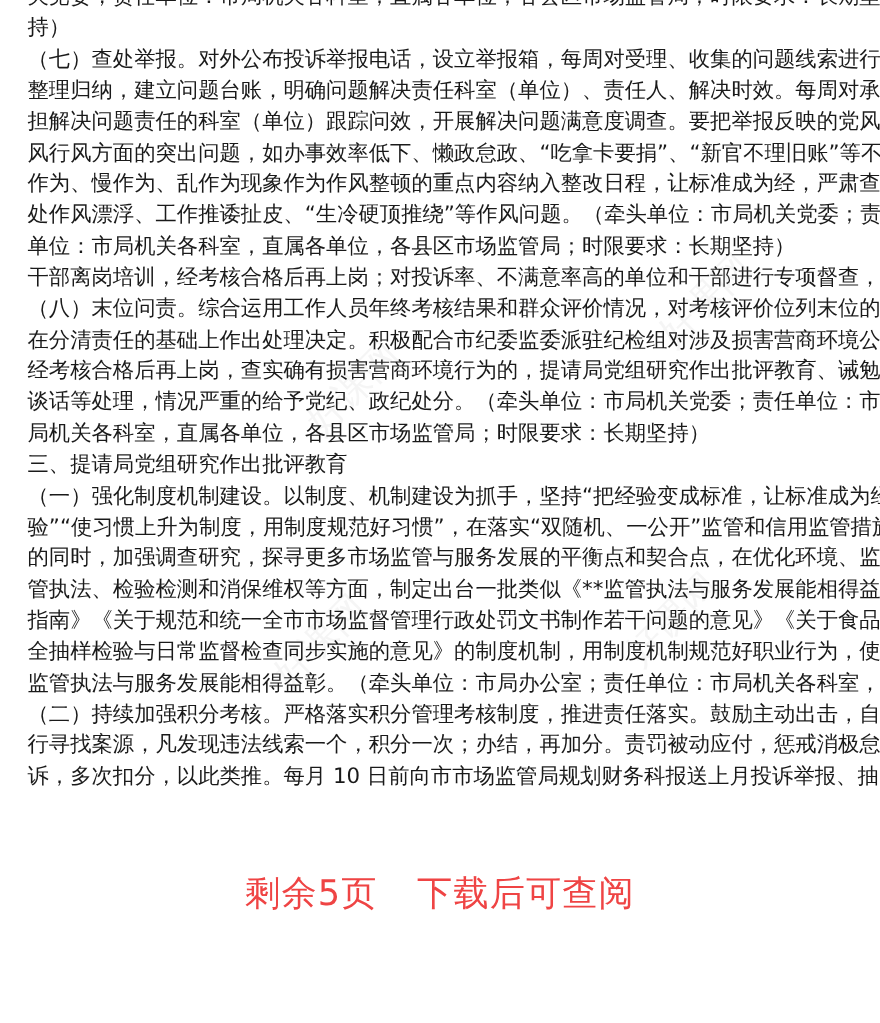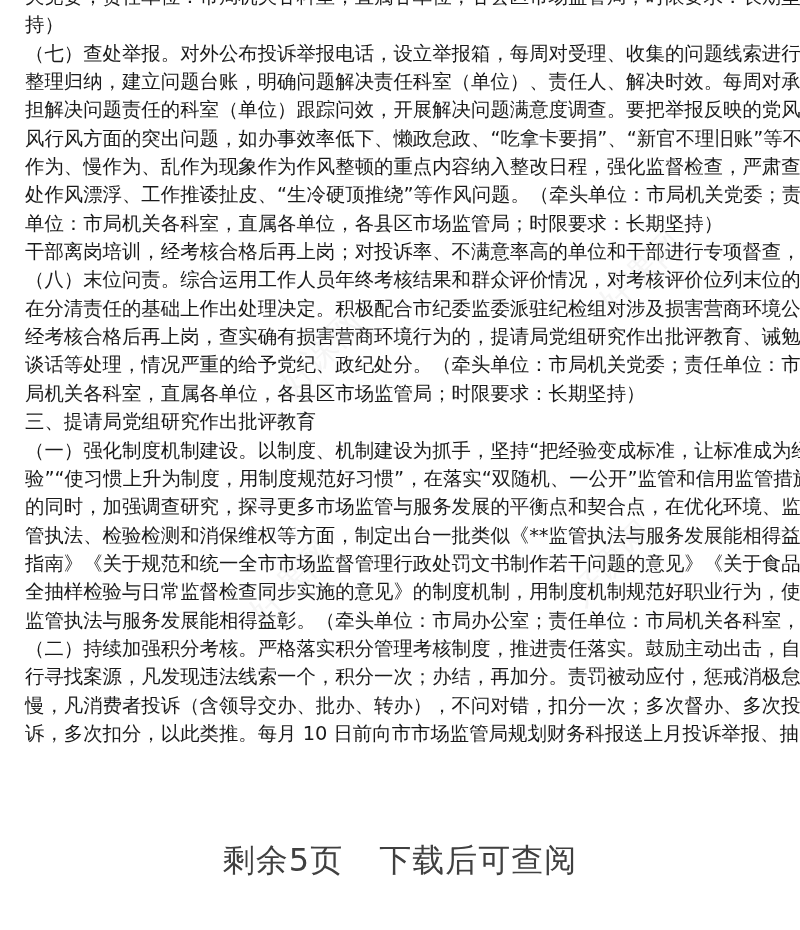--- a/index.html
+++ b/index.html
@@ -49,25 +49,25 @@
       color: rgba(160, 160, 160, 0.10);
       font-size: 34px;
       transform: rotate(-45deg);
       white-space: nowrap;
       pointer-events: none;
     }
     .footer-note {
       position: absolute;
       left: 0;
       width: 800px;
-      top: 840px;
+      top: 792px;
       text-align: center;
       font-size: 32px;
       line-height: 40px;
-      color: #404040;
+      color: #ef4444;
       letter-spacing: 1px;
       word-spacing: 0;
     }
     .footer-note .gap {
       display: inline-block;
       width: 36px;
     }
   </style>
 </head>
 <body>
@@ -79,40 +79,39 @@
   <div class="watermark" style="left:240px; top:560px;">好课网</div>
   <div class="watermark" style="left:590px; top:250px;">好课网</div>
 
   <div class="text-body">
     <span class="line">关党委；责任单位：市局机关各科室，直属各单位，各县区市场监管局；时限要求：长期坚</span>
     <span class="line last">持）</span>
     <span class="line">（七）查处举报。对外公布投诉举报电话，设立举报箱，每周对受理、收集的问题线索进行</span>
     <span class="line">整理归纳，建立问题台账，明确问题解决责任科室（单位）、责任人、解决时效。每周对承</span>
     <span class="line">担解决问题责任的科室（单位）跟踪问效，开展解决问题满意度调查。要把举报反映的党风政</span>
     <span class="line">风行风方面的突出问题，如办事效率低下、懒政怠政、“吃拿卡要捐”、“新官不理旧账”等不</span>
-    <span class="line">作为、慢作为、乱作为现象作为作风整顿的重点内容纳入整改日程，强化监督检查，严肃查</span>
+    <span class="line">作为、慢作为、乱作为现象作为作风整顿的重点内容纳入整改日程，让标准成为经，严肃查</span>
     <span class="line">处作风漂浮、工作推诿扯皮、“生冷硬顶推绕”等作风问题。（牵头单位：市局机关党委；责任</span>
     <span class="line last">单位：市局机关各科室，直属各单位，各县区市场监管局；时限要求：长期坚持）</span>
     <span class="line">干部离岗培训，经考核合格后再上岗；对投诉率、不满意率高的单位和干部进行专项督查，</span>
     <span class="line">（八）末位问责。综合运用工作人员年终考核结果和群众评价情况，对考核评价位列末位的</span>
     <span class="line">在分清责任的基础上作出处理决定。积极配合市纪委监委派驻纪检组对涉及损害营商环境公</span>
     <span class="line">经考核合格后再上岗，查实确有损害营商环境行为的，提请局党组研究作出批评教育、诫勉</span>
     <span class="line">谈话等处理，情况严重的给予党纪、政纪处分。（牵头单位：市局机关党委；责任单位：市</span>
     <span class="line last">局机关各科室，直属各单位，各县区市场监管局；时限要求：长期坚持）</span>
     <span class="line last">三、提请局党组研究作出批评教育</span>
     <span class="line">（一）强化制度机制建设。以制度、机制建设为抓手，坚持“把经验变成标准，让标准成为经</span>
     <span class="line">验”“使习惯上升为制度，用制度规范好习惯”，在落实“双随机、一公开”监管和信用监管措施</span>
     <span class="line">的同时，加强调查研究，探寻更多市场监管与服务发展的平衡点和契合点，在优化环境、监</span>
     <span class="line">管执法、检验检测和消保维权等方面，制定出台一批类似《**监管执法与服务发展能相得益彰</span>
     <span class="line">指南》《关于规范和统一全市市场监督管理行政处罚文书制作若干问题的意见》《关于食品安</span>
     <span class="line">全抽样检验与日常监督检查同步实施的意见》的制度机制，用制度机制规范好职业行为，使</span>
     <span class="line">监管执法与服务发展能相得益彰。（牵头单位：市局办公室；责任单位：市局机关各科室，</span>
     <span class="line">（二）持续加强积分考核。严格落实积分管理考核制度，推进责任落实。鼓励主动出击，自</span>
     <span class="line">行寻找案源，凡发现违法线索一个，积分一次；办结，再加分。责罚被动应付，惩戒消极怠</span>
-    <span class="line">慢，凡消费者投诉（含领导交办、批办、转办），不问对错，扣分一次；多次督办、多次投</span>
     <span class="line">诉，多次扣分，以此类推。每月 10 日前向市市场监管局规划财务科报送上月投诉举报、抽</span>
   </div>
 
   <div class="footer-note">
     <span>剩余5页</span><span class="gap"></span><span>下载后可查阅</span>
   </div>
 
 </div>
 
 </body></html>

